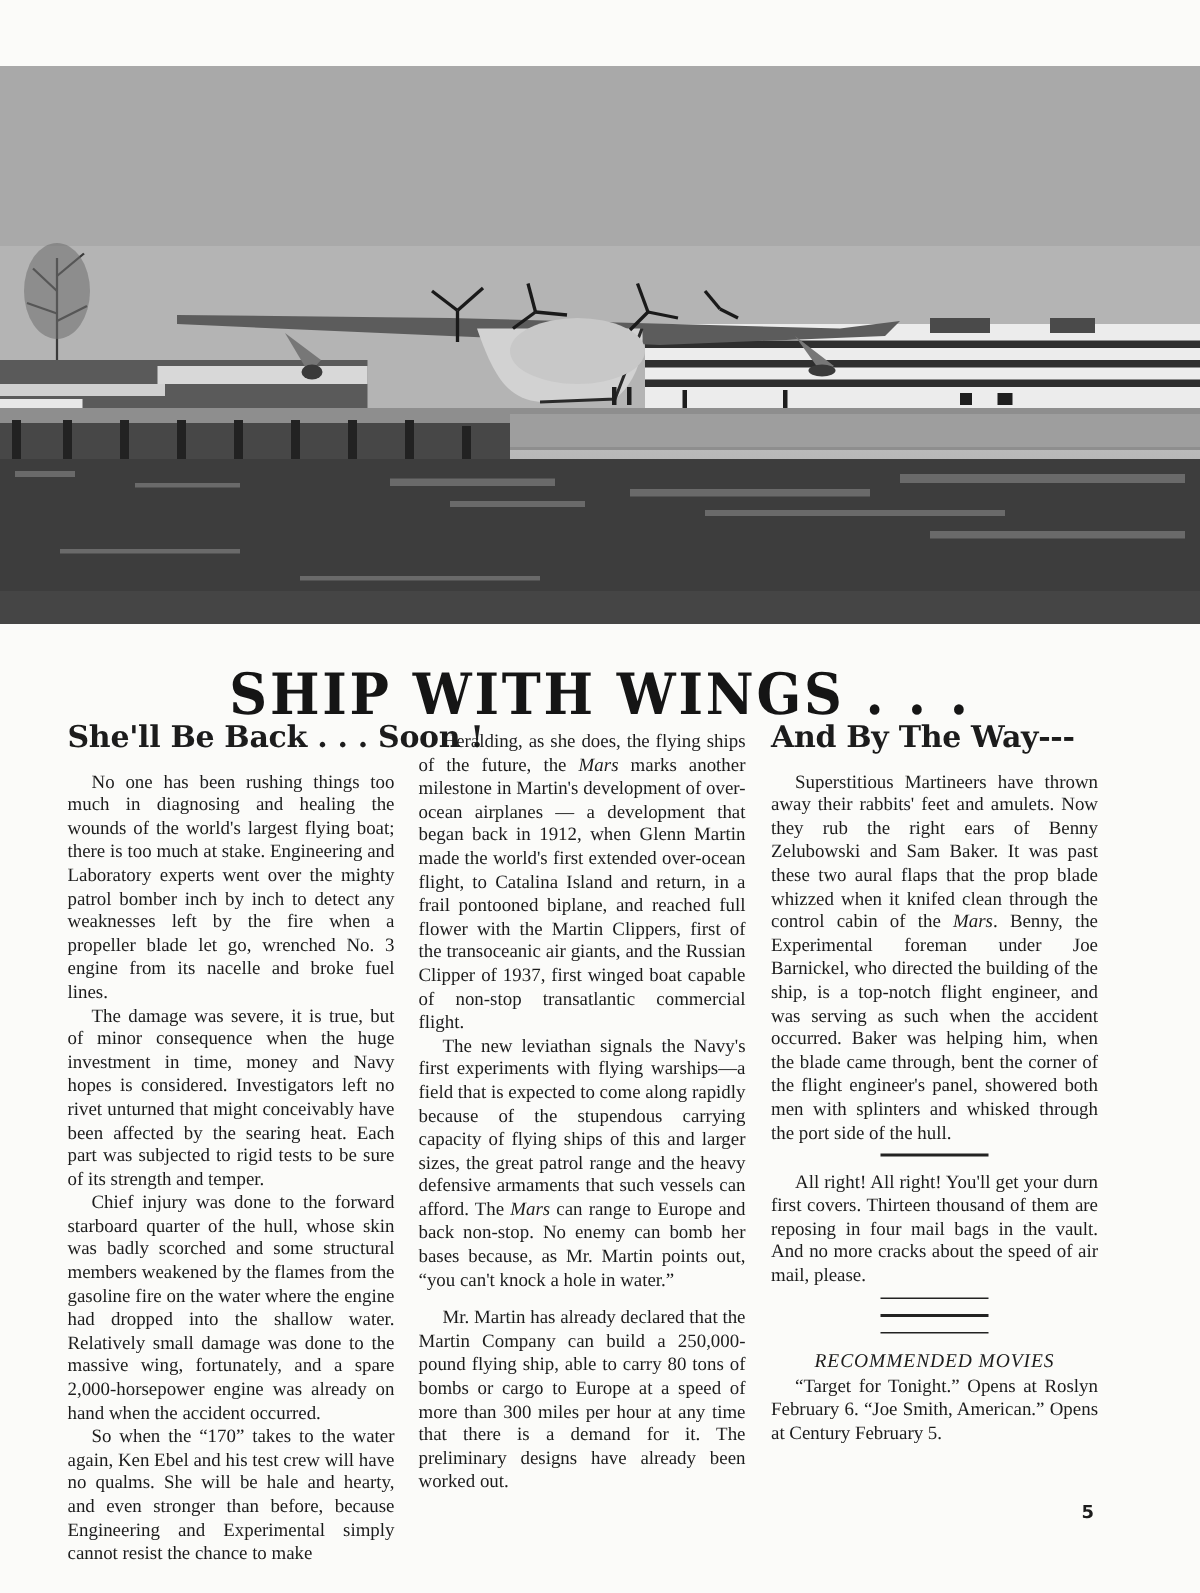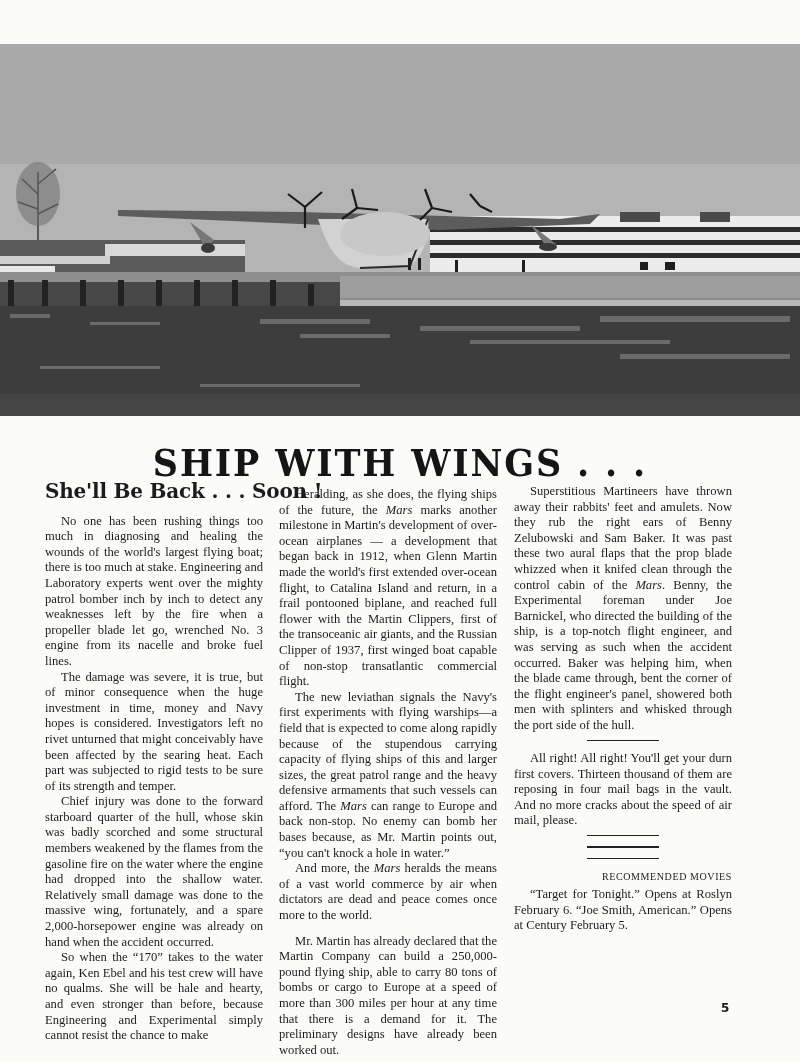--- a/index.html
+++ b/index.html
@@ -30,21 +30,21 @@
     .col2 { left: 279px; top: 487px; }
     .col3 { left: 514px; }
     .subhead {
       font-family: "DejaVu Serif", serif; font-weight: bold;
       font-size: 20px; margin: 0 0 14px 0; text-align: left; white-space: nowrap;
       letter-spacing: -0.2px;
     }
     .col p { margin: 0; text-indent: 16px; }
     .col p.gap { margin-top: 10px; }
     .rule { width: 72px; height: 1.5px; background: #222; margin: 6px auto 10px auto; }
-    .movies-head { text-align: right; letter-spacing: 0.6px; font-size: 10px; margin: 2px 0 2px 0; }
+    .movies-head { text-align: center; letter-spacing: 0.6px; font-size: 13px; margin: 2px 0 2px 0; font-style: italic; }
     i { font-style: italic; }
     .page-num {
       position: absolute; left: 721px; top: 1001px;
       font-family: "DejaVu Sans", sans-serif; font-weight: bold; font-size: 12px;
     }
     sub { font-size: 9px; }
   </style>
 </head>
 <body>
 
@@ -146,25 +146,25 @@
   <div class="subhead">She'll Be Back . . . Soon !</div>
   <p>No one has been rushing things too much in diagnosing and healing the wounds of the world's largest flying boat; there is too much at stake. Engineering and Laboratory experts went over the mighty patrol bomber inch by inch to detect any weaknesses left by the fire when a propeller blade let go, wrenched No. 3 engine from its nacelle and broke fuel lines.</p>
   <p>The damage was severe, it is true, but of minor consequence when the huge investment in time, money and Navy hopes is considered. Investigators left no rivet unturned that might conceivably have been affected by the searing heat. Each part was subjected to rigid tests to be sure of its strength and temper.</p>
   <p>Chief injury was done to the forward starboard quarter of the hull, whose skin was badly scorched and some structural members weakened by the flames from the gasoline fire on the water where the engine had dropped into the shallow water. Relatively small damage was done to the massive wing, fortunately, and a spare 2,000-horsepower engine was already on hand when the accident occurred.</p>
   <p>So when the “170” takes to the water again, Ken Ebel and his test crew will have no qualms. She will be hale and hearty, and even stronger than before, because Engineering and Experimental simply cannot resist the chance to make</p>
 </div>
 
 <div class="col col2">
   <p><span>Heralding, as she does, the flying ships of the future, the </span><i>Mars</i><span> marks another milestone in Martin's development of over-ocean airplanes — a development that began back in 1912, when Glenn Martin made the world's first extended over-ocean flight, to Catalina Island and return, in a frail pontooned biplane, and reached full flower with the Martin Clippers, first of the transoceanic air giants, and the Russian Clipper of 1937, first winged boat capable of non-stop transatlantic commercial flight.</span></p>
   <p><span>The new leviathan signals the Navy's first experiments with flying warships—a field that is expected to come along rapidly because of the stupendous carrying capacity of flying ships of this and larger sizes, the great patrol range and the heavy defensive armaments that such vessels can afford. The </span><i>Mars</i><span> can range to Europe and back non-stop. No enemy can bomb her bases because, as Mr. Martin points out, “you can't knock a hole in water.”</span></p>
-  <p><span>And more, the </span><i>Mars</i><span> heralds the means of a vast world commerce by air when dictators are dead and peace comes once more to the world.</span></p>
   <p class="gap">Mr. Martin has already declared that the Martin Company can build a 250,000-pound flying ship, able to carry 80 tons of bombs or cargo to Europe at a speed of more than 300 miles per hour at any time that there is a demand for it. The preliminary designs have already been worked out.</p>
 </div>
 
 <div class="col col3">
+  <div class="subhead">And By The Way---</div>
   <p><span>Superstitious Martineers have thrown away their rabbits' feet and amulets. Now they rub the right ears of Benny Zelubowski and Sam Baker. It was past these two aural flaps that the prop blade whizzed when it knifed clean through the control cabin of the </span><i>Mars</i><span>. Benny, the Experimental foreman under Joe Barnickel, who directed the building of the ship, is a top-notch flight engineer, and was serving as such when the accident occurred. Baker was helping him, when the blade came through, bent the corner of the flight engineer's panel, showered both men with splinters and whisked through the port side of the hull.</span></p>
   <div class="rule"></div>
   <p>All right! All right! You'll get your durn first covers. Thirteen thousand of them are reposing in four mail bags in the vault. And no more cracks about the speed of air mail, please.</p>
   <div class="rule"></div>
   <div class="rule"></div>
   <div class="rule"></div>
   <div class="movies-head">RECOMMENDED MOVIES</div>
   <p>“Target for Tonight.” Opens at Roslyn February 6. “Joe Smith, American.” Opens at Century February 5.</p>
 </div>
 

